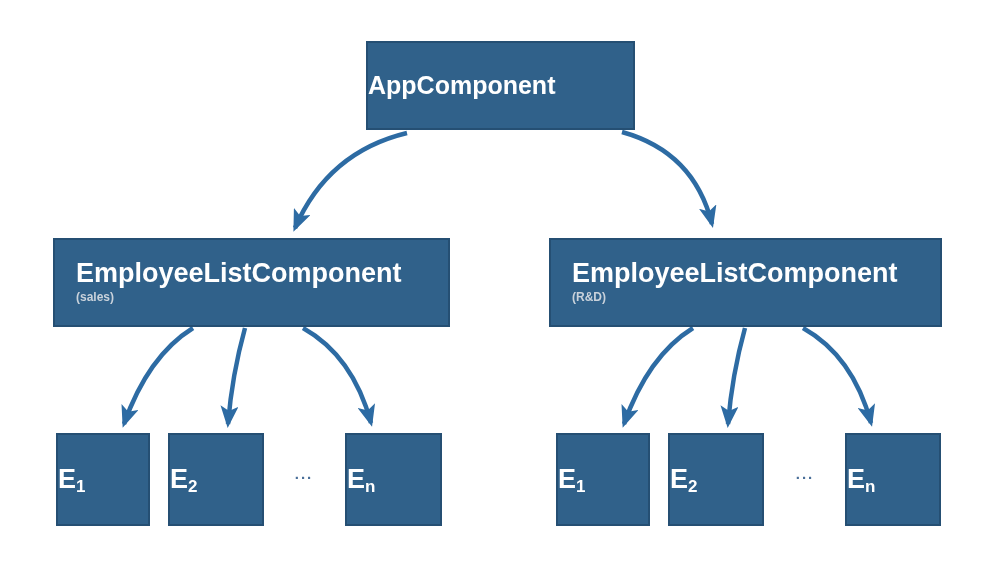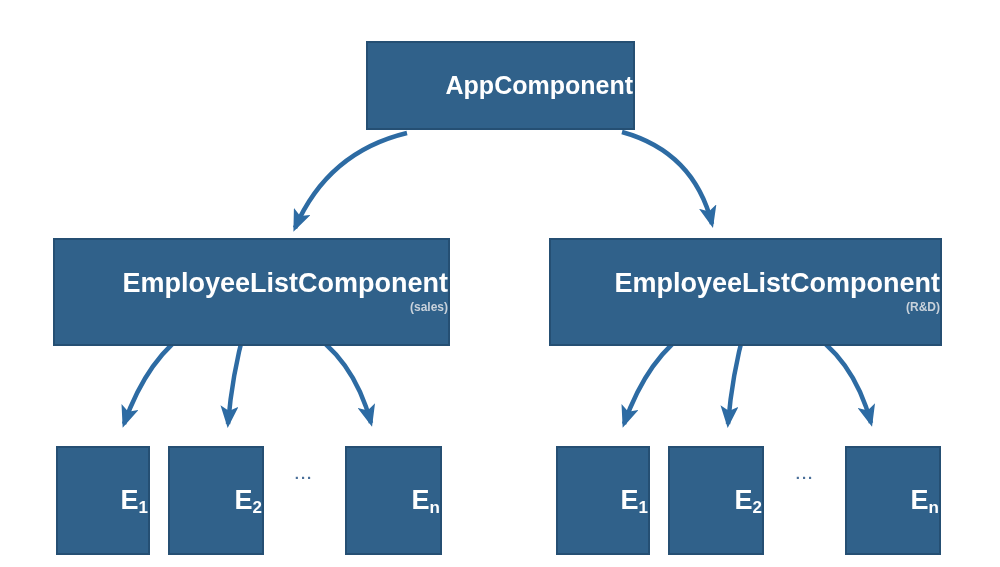--- a/index.html
+++ b/index.html
@@ -31,43 +31,43 @@
     fill: var(--arrow, #2D6BA3);
     stroke: none;
   }
   .node {
     position: absolute;
     box-sizing: border-box;
     background: var(--box-fill, #30618A);
     border: 2px solid var(--box-border, #254F73);
     display: flex;
     flex-direction: column;
-    align-items: flex-end;
+    align-items: flex-start;
     justify-content: center;
     color: var(--text, #ffffff);
     text-align: center;
   }
   .node-root {
     left: 366px; top: 41px; width: 269px; height: 89px;
     font-size: 25px; font-weight: 700;
   }
   .node-list {
-    top: 238px; height: 108px;
+    top: 238px; height: 89px; padding-left: 21px;
   }
   .node-list-sales { left: 53px; width: 397px; }
   .node-list-rnd   { left: 549px; width: 393px; }
   .node-list .title {
     font-size: 27px; font-weight: 700; line-height: 30px;
   }
   .node-list .subtitle {
     font-size: 12px; font-weight: 700; line-height: 19px;
     color: var(--subtitle-text, #C9D2DB);
   }
   .node-leaf {
-    top: 446px; height: 109px;
+    top: 433px; height: 93px;
     font-size: 27px; font-weight: 700;
   }
   .node-leaf sub {
     font-size: 17px;
     font-weight: 700;
     vertical-align: -4px;
     line-height: 0;
   }
   .leaf-l1 { left: 56px;  width: 94px; }
   .leaf-l2 { left: 168px; width: 96px; }

